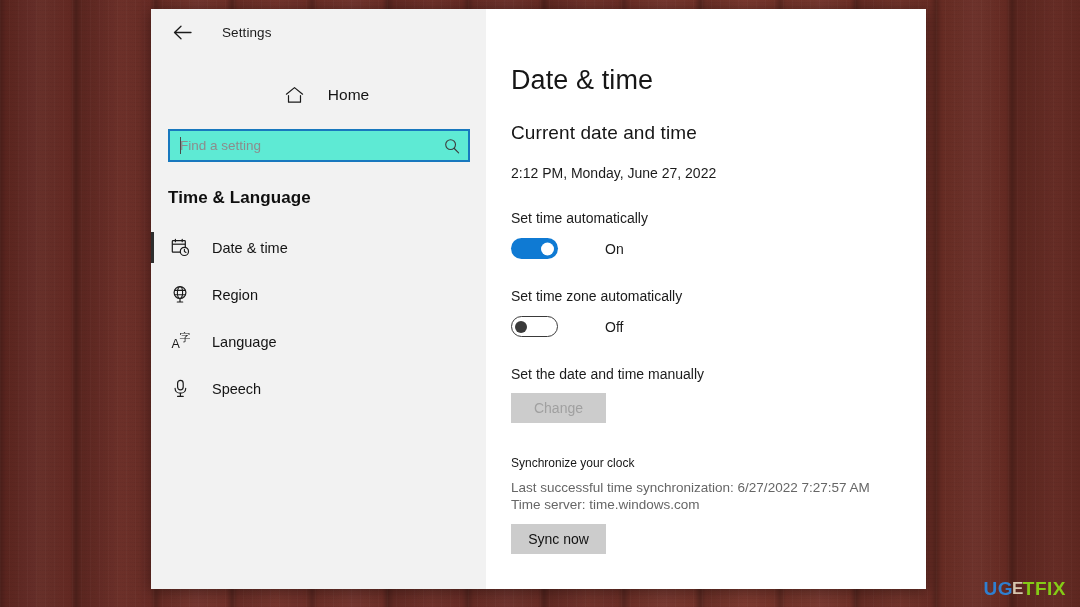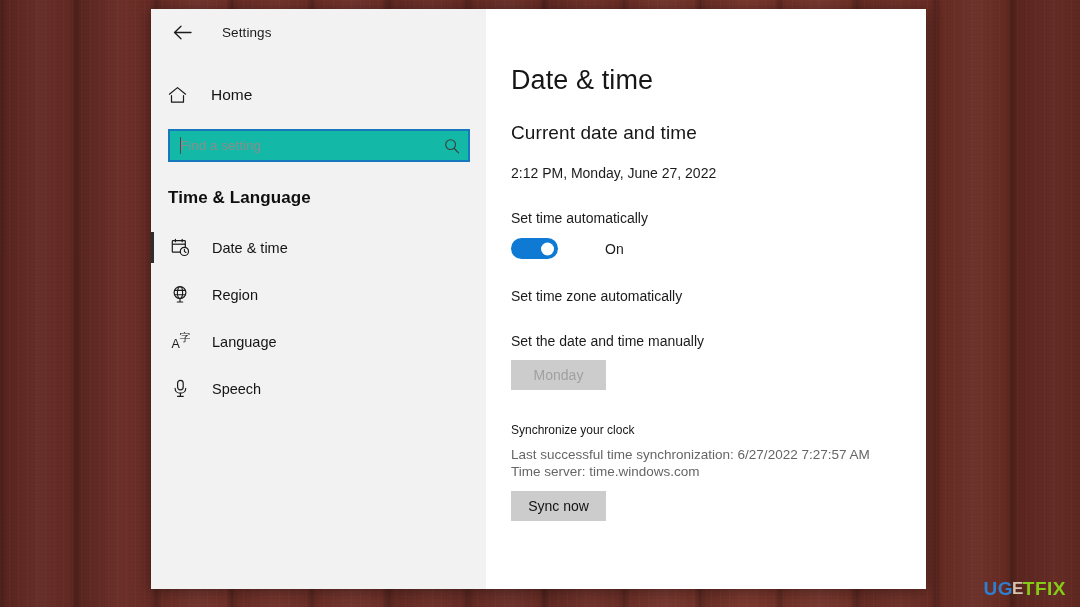--- a/index.html
+++ b/index.html
@@ -88,33 +88,34 @@
     letter-spacing: 0.1px;
   }
 
   .home-row {
     display: flex;
     align-items: center;
     height: 42px;
     padding-left: 17px;
     margin-top: 19px;
     cursor: pointer;
+    justify-content: center;
   }
   .home-row .ic { width: 26px; display:flex; align-items:center; color:#1b1b1b; }
   .home-row .lbl {
     font-size: 15.5px;
     color: #141414;
     margin-left: 17px;
   }
 
   
   #search-wrap {
     margin: 13px 16px 0 17px;
     height: 33px;
-    background: #14b8a6;
+    background: #5eead4;
     border: 2px solid #1878be;
     display: flex;
     align-items: center;
     padding: 0 8px 0 10px;
     position: relative;
   }
   #search-input {
     flex: 1;
     border: none;
     outline: none;
@@ -397,23 +398,29 @@
 
     <div class="field-label">Set time automatically</div>
     <div class="toggle-row">
       <div class="toggle on">
         <span class="knob"></span>
       </div>
       <span class="toggle-state">On</span>
     </div>
 
     <div class="field-label">Set time zone automatically</div>
+    <div class="toggle-row">
+      <div class="toggle off">
+        <span class="knob"></span>
+      </div>
+      <span class="toggle-state">Off</span>
+    </div>
 
     <div class="field-label">Set the date and time manually</div>
-    <button class="btn disabled">Monday</button>
+    <button class="btn disabled">Change</button>
 
     <div class="sync-h">Synchronize your clock</div>
     <div class="sync-line">Last successful time synchronization: 6/27/2022 7:27:57 AM</div>
     <div class="sync-line second">Time server: time.windows.com</div>
     <button class="btn enabled">Sync now</button>
 
   </div>
 </div>
 
 <div id="watermark">

